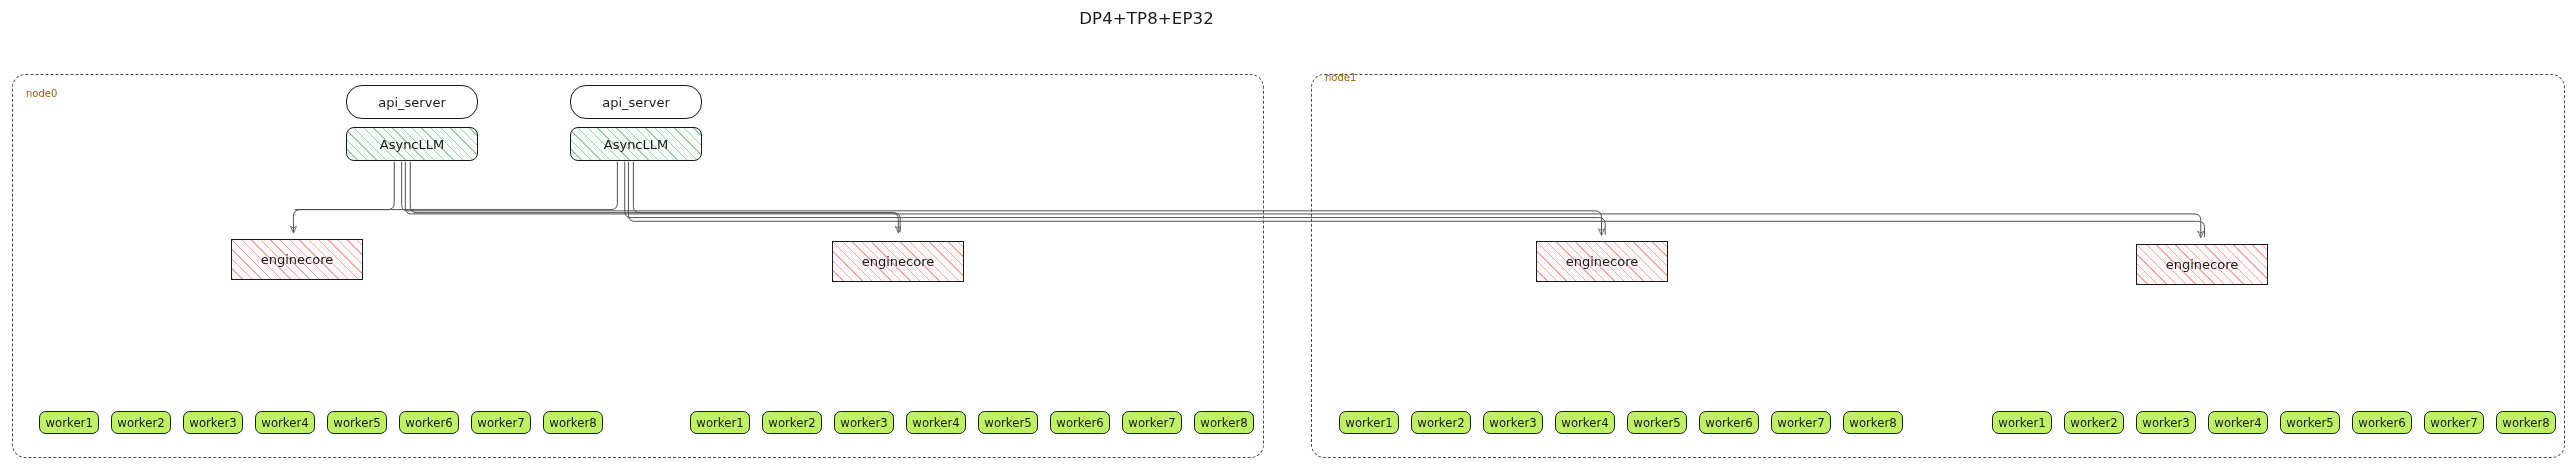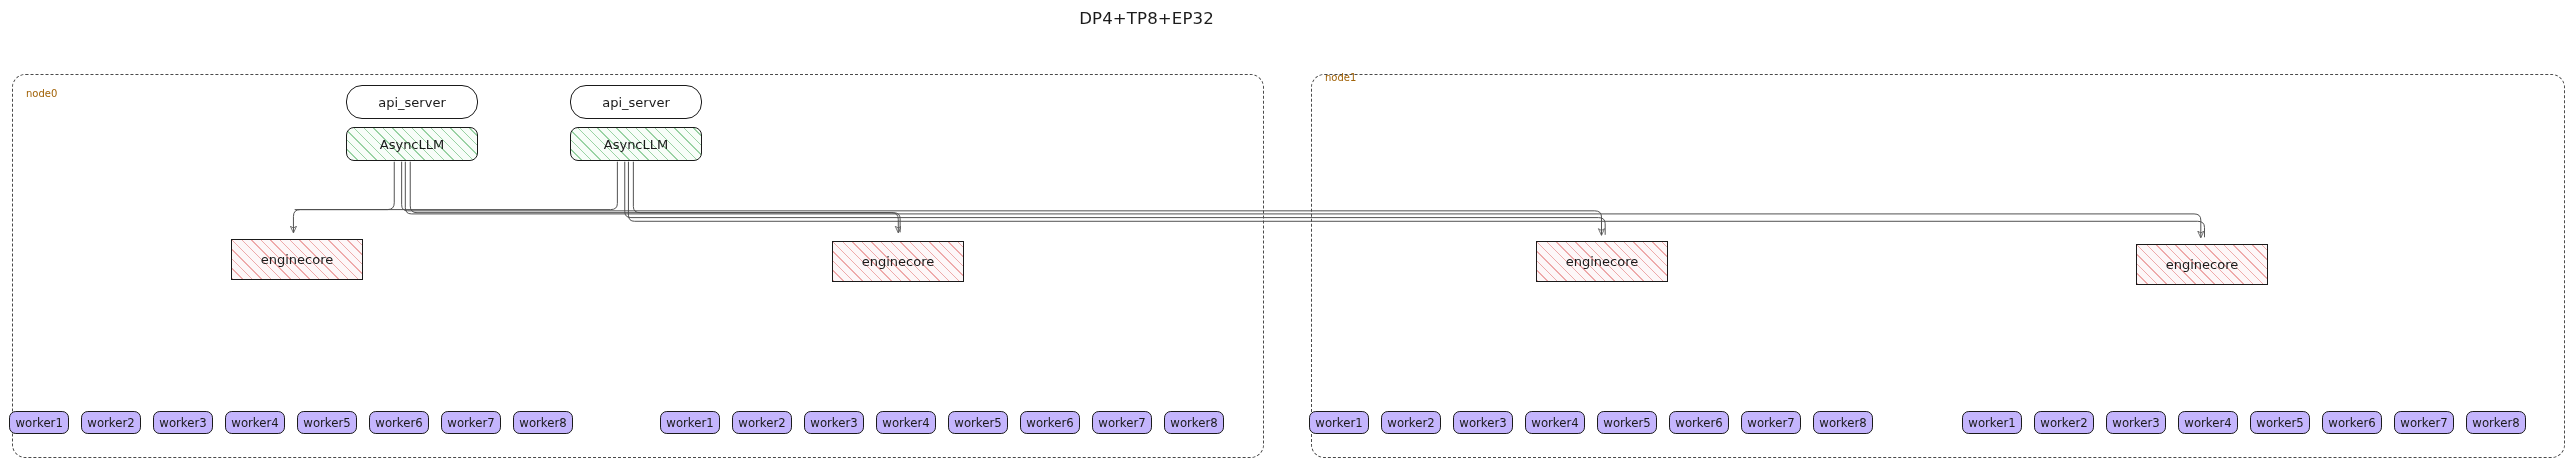--- a/index.html
+++ b/index.html
@@ -30,21 +30,21 @@
       background-image:repeating-linear-gradient(45deg,
           rgba(76,175,94,0.55) 0px, rgba(76,175,94,0.55) 1px,
           rgba(0,0,0,0) 1px, rgba(0,0,0,0) 6.8px);}
 
   .engine{border-radius:0;font-size:13px;
       background-color:#fdf7f8;
       background-image:repeating-linear-gradient(45deg,
           rgba(226,106,106,0.55) 0px, rgba(226,106,106,0.55) 1px,
           rgba(0,0,0,0) 1px, rgba(0,0,0,0) 6.8px);}
 
-  .worker{border-radius:6.8px;font-size:11.7px;background:#c4b5fd;}
+  .worker{border-radius:6.8px;font-size:11.7px;background:#bef264;margin-left:30px;}
 
   
   #edges{position:absolute;left:0;top:0;width:2576px;height:469px;
          pointer-events:none;}
 </style>
 </head>
 <body>
 
 <div id="stage">
 

